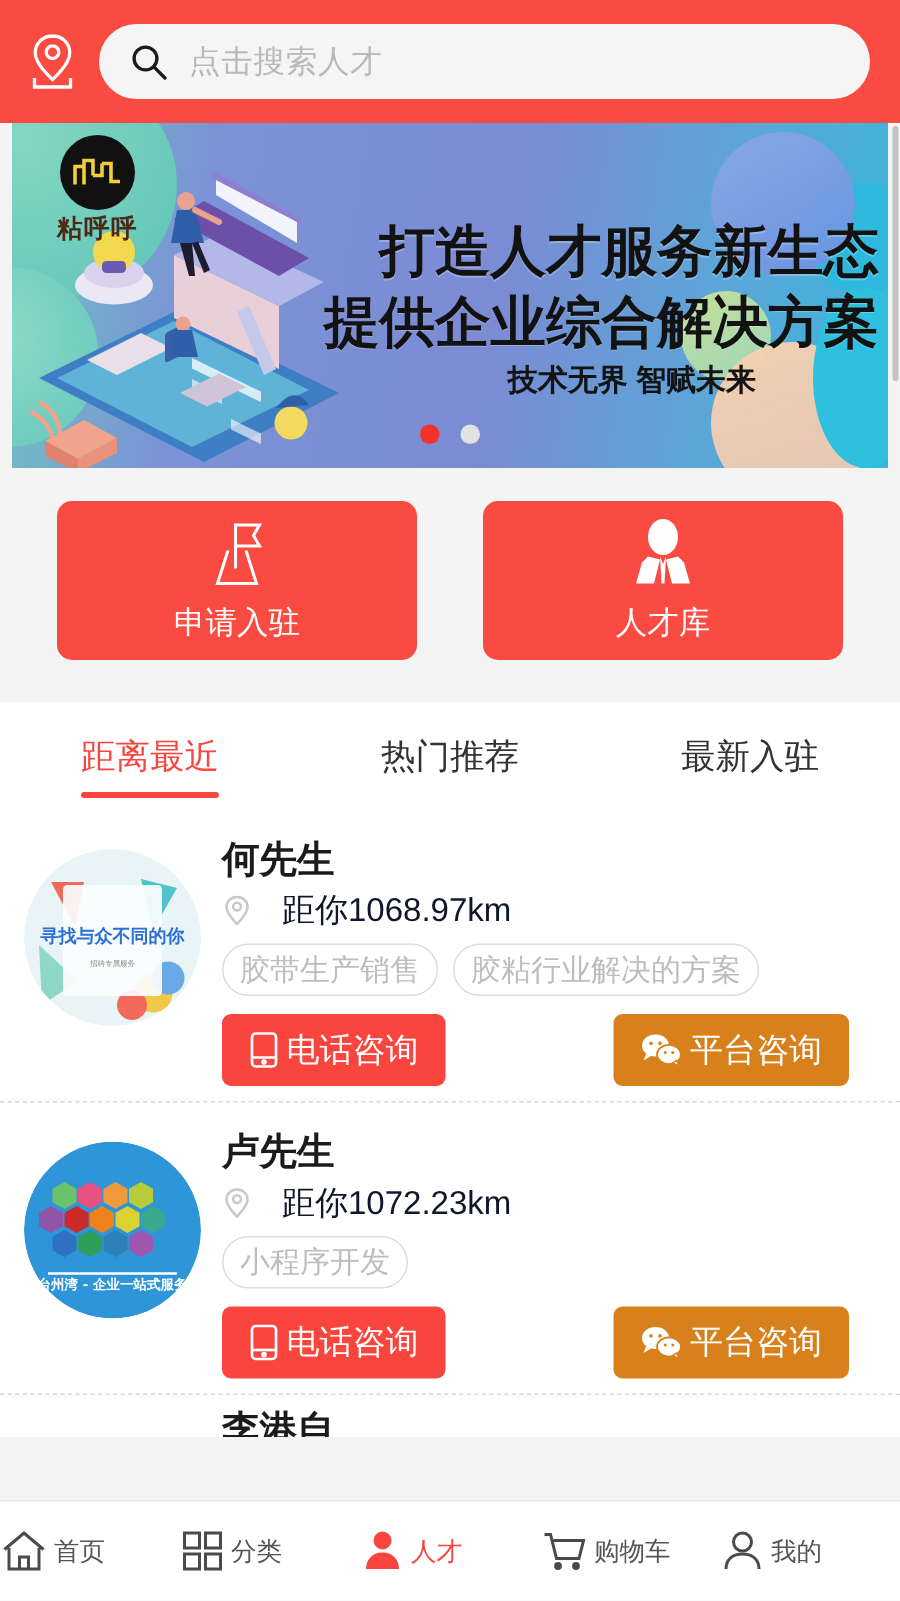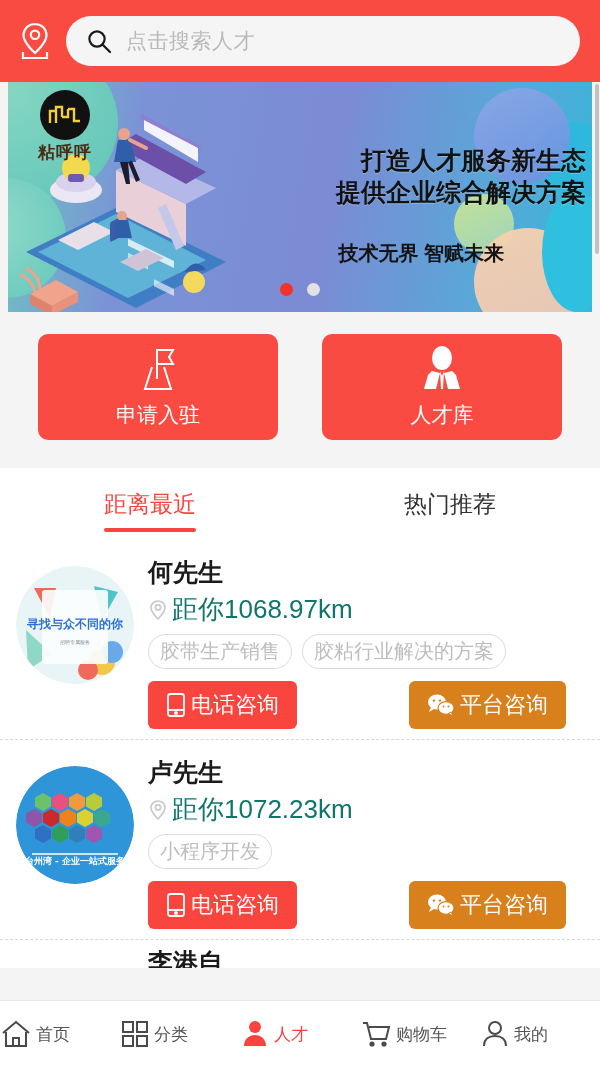--- a/index.html
+++ b/index.html
@@ -43,21 +43,21 @@
   .b-art { position:absolute; left: 8px; top: 30px; width: 260px; height: 200px; }
   .logo-wrap { position: absolute; left: 18px; top: 8px; width: 78px; text-align: center; z-index: 5; }
   .logo-circle {
     width: 50px; height: 50px; border-radius: 50%; background: #111;
     margin: 0 auto; display: flex; align-items: center; justify-content: center;
   }
   .logo-text { font-size: 17px; color: #4a2a14; font-weight: bold; margin-top: 1px;
     font-family:"DejaVu Serif","Liberation Serif",serif; letter-spacing:1px;}
   .b-head {
     position: absolute; right: 6px; top: 62px; text-align: right;
-    color: #121212; font-weight: bold; font-size: 25px; line-height: 1.28;
+    color: #121212; font-weight: bold; font-size: 37px; line-height: 1.28;
     text-shadow: 0 1px 0 rgba(255,255,255,.25);
   }
   .b-sub { position:absolute; right: 88px; top: 158px; color:#131313; font-weight:bold; font-size: 20px; }
   .dots { position:absolute; left: 50%; transform: translateX(-50%); bottom: 16px; display:flex; gap: 14px; }
   .dot { width: 13px; height: 13px; border-radius: 50%; background: #e2e2e2; }
   .dot.on { background: #f3322a; }
 
   
   .quick { background: #f4f4f4; padding: 22px 38px 28px; display: flex; gap: 44px; }
   .qbtn {
@@ -78,21 +78,21 @@
   }
 
   
   .list { background: #fff; }
   .row { display: flex; padding: 14px 16px 10px; gap: 14px; position: relative; }
   .row + .row { border-top: 1px dashed #d8d8d8; }
   .avatar { width: 118px; height: 118px; flex: 0 0 118px; border-radius: 50%; overflow: hidden;
             margin-top: 12px; position: relative; background:#fff; }
   .info { flex: 1; min-width: 0; padding-top: 2px; }
   .name { font-size: 25px; font-weight: bold; color: #1b1b1b; }
-  .dist { display: flex; align-items: center; gap: 4px; color: #0f766e; font-size: 26px; margin-top: 3px; }
+  .dist { display: flex; align-items: center; gap: 20px; color: #0f172a; font-size: 22px; margin-top: 3px; }
   .tags { display: flex; gap: 10px; margin-top: 7px; flex-wrap: nowrap; }
   .tag { border: 1px solid #dcdcdc; border-radius: 18px; color: #bdbdbd; font-size: 20px;
          padding: 3px 11px; white-space: nowrap; }
   .acts { display: flex; margin-top: 12px; gap: 10px; }
   .btn { border-radius: 6px; color: #fff; font-size: 22px; height: 48px;
          display:flex; align-items:center; justify-content:center; gap: 5px; padding: 0 18px; }
   .btn-phone { background: #F9453E; }
   .btn-plat { background: #D8801C; margin-left: auto; margin-right: 18px; }
   .partial { padding: 4px 16px 0; }
   .partial .name { height: 22px; overflow: hidden; }
@@ -216,20 +216,21 @@
         <path d="M36 26 L40 30 L44 44 L32 44 L28 28 Z"></path>
         <path d="M24 26 L26 31 L28 26 L27 44 L25 44 Z"></path>
       </svg>
       <span class="qbtn-label">人才库</span>
     </div>
   </div>
 
   <div class="tabs">
     <div class="tab active">距离最近</div>
     <div class="tab">热门推荐</div>
+    <div class="tab">最新入驻</div>
   </div>
 
   <div class="list">
 
     <div class="row">
       <div class="avatar">
         <svg viewBox="0 0 118 118" width="118" height="118">
           <defs>
               <clipPath id="c1">
                 <circle cx="59" cy="59" r="59"></circle>

